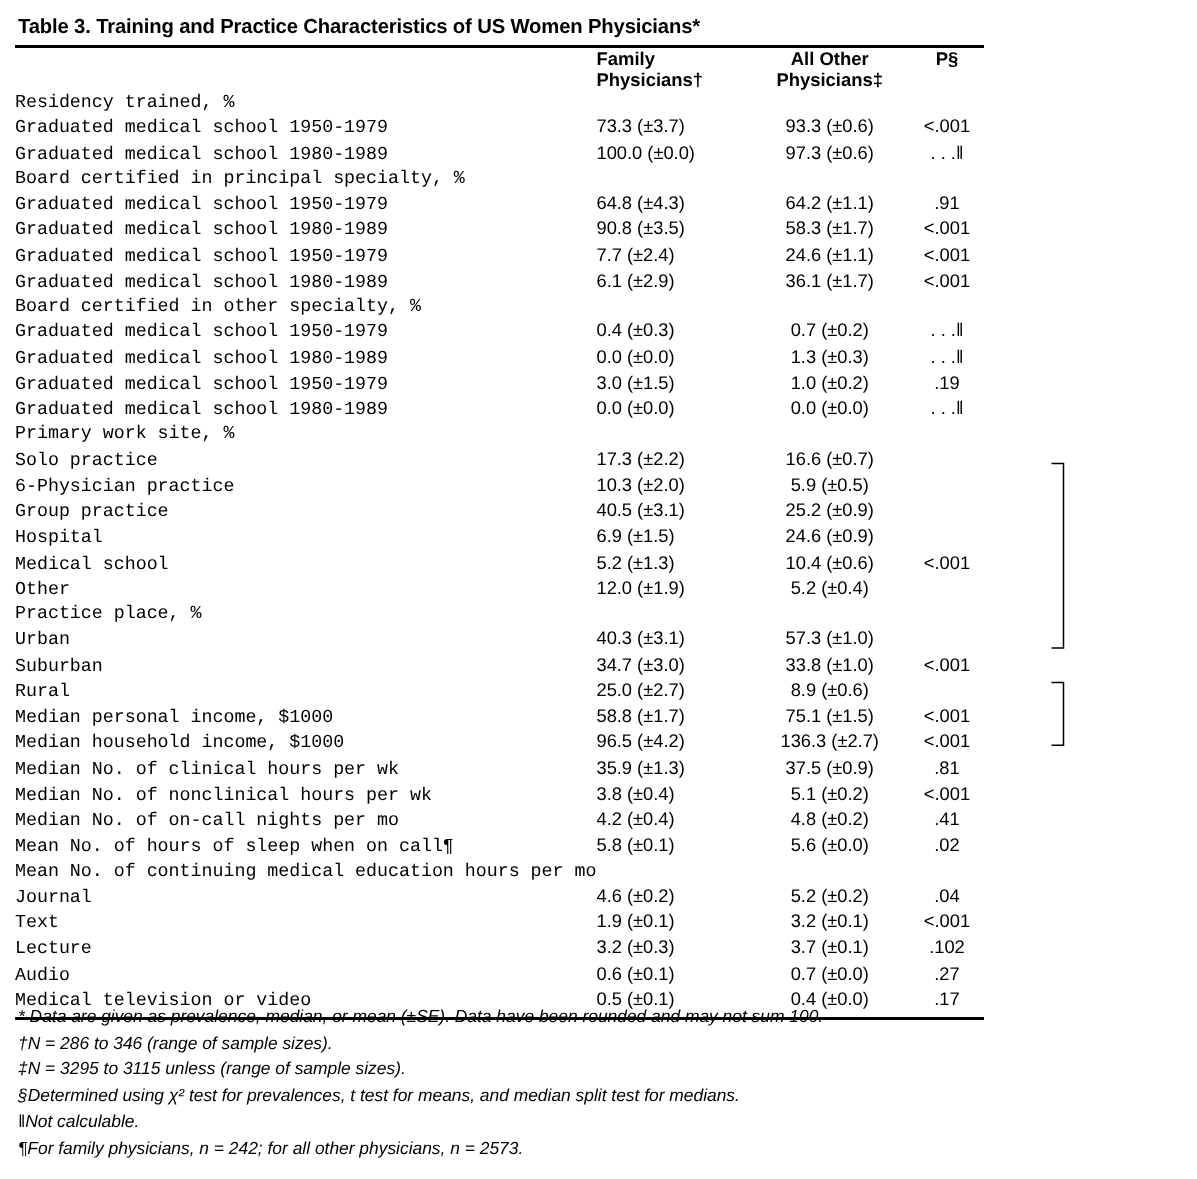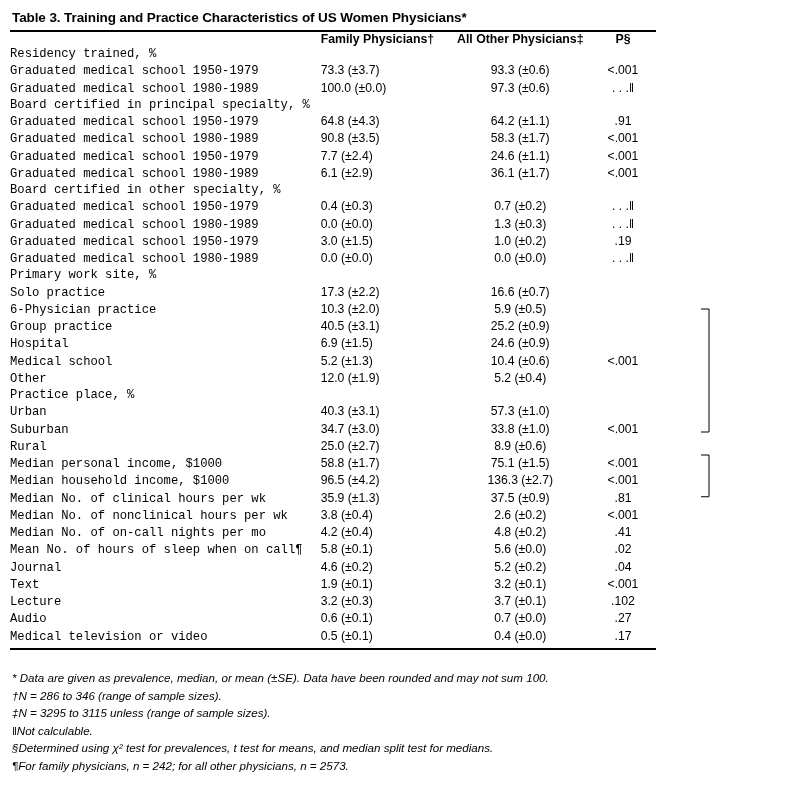--- a/index.html
+++ b/index.html
@@ -270,36 +270,42 @@
         </tr>
         <tr>
           <td class="c-label ind0">Median No. of clinical hours per wk</td>
           <td class="c-fam">35.9 (±1.3)</td>
           <td class="c-all">37.5 (±0.9)</td>
           <td class="c-p pcell">.81</td>
         </tr>
         <tr>
           <td class="c-label ind0">Median No. of nonclinical hours per wk</td>
           <td class="c-fam">3.8 (±0.4)</td>
-          <td class="c-all">2.6 (±0.2)</td>
+          <td class="c-all">5.1 (±0.2)</td>
           <td class="c-p pcell">&lt;.001</td>
         </tr>
         <tr>
           <td class="c-label ind0">Median No. of on-call nights per mo</td>
           <td class="c-fam">4.2 (±0.4)</td>
           <td class="c-all">4.8 (±0.2)</td>
           <td class="c-p pcell">.41</td>
         </tr>
         <tr>
           <td class="c-label ind0">Mean No. of hours of sleep when on call¶</td>
           <td class="c-fam">5.8 (±0.1)</td>
           <td class="c-all">5.6 (±0.0)</td>
           <td class="c-p pcell">.02</td>
         </tr>
         <tr>
+          <td class="c-label ind0">Mean No. of continuing medical education hours per mo</td>
+          <td class="c-fam"></td>
+          <td class="c-all"></td>
+          <td class="c-p pcell"></td>
+        </tr>
+        <tr>
           <td class="c-label ind2">Journal</td>
           <td class="c-fam">4.6 (±0.2)</td>
           <td class="c-all">5.2 (±0.2)</td>
           <td class="c-p pcell">.04</td>
         </tr>
         <tr>
           <td class="c-label ind2">Text</td>
           <td class="c-fam">1.9 (±0.1)</td>
           <td class="c-all">3.2 (±0.1)</td>
           <td class="c-p pcell">&lt;.001</td>
@@ -324,22 +330,22 @@
         </tr>
       </tbody>
   </table>
 
   <div class="tbl-bottom-rule"></div>
 
   <div class="footnotes" id="footnotes">
       <div>* Data are given as prevalence, median, or mean  (±SE). Data have been rounded and may not sum 100.</div>
       <div>†N = 286 to 346 (range of sample sizes).</div>
       <div>‡N = 3295 to 3115 unless (range of sample sizes).</div>
+      <div>§Determined using χ² test for prevalences, t test for means, and median split test for medians.</div>
       <div>‖Not calculable.</div>
-      <div>§Determined using χ² test for prevalences, t test for means, and median split test for medians.</div>
       <div>¶For family physicians, n = 242; for all other physicians, n = 2573.</div>
     </div>
 
 <div class="brace" style="left: 700.328px; top: 308px;">
       <svg width="12" height="125">
         <path d="M1 1 L9 1 L9 124 L1 124" fill="none" stroke="#000" stroke-width="1"></path>
       </svg>
     </div>
     <div class="brace" style="left: 700.328px; top: 454.25px;">
       <svg width="12" height="43.75">

